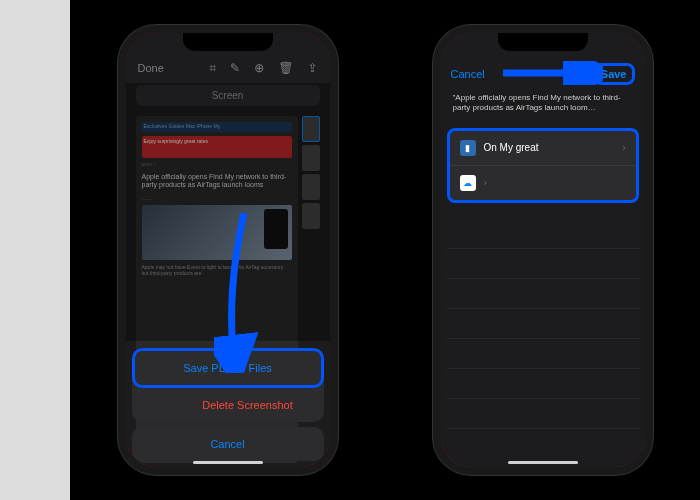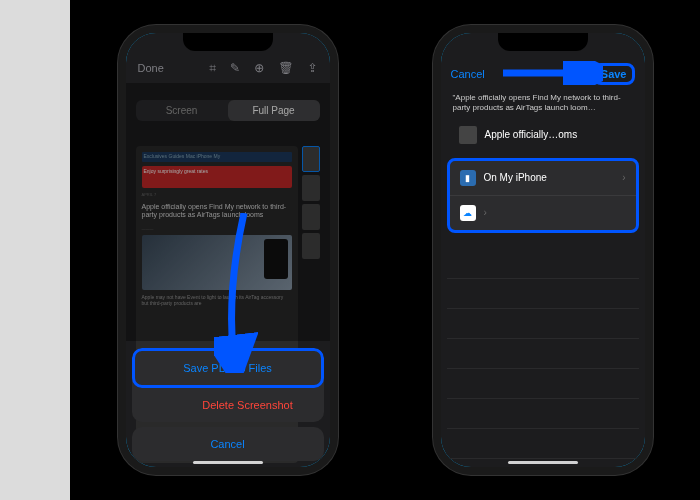--- a/index.html
+++ b/index.html
@@ -21,21 +21,21 @@
       background: #000;
       display: flex;
       align-items: center;
       justify-content: space-around;
       padding: 20px 10px;
       gap: 20px;
     }
     .phone {
       width: 220px;
       height: 450px;
-      background: #0ea5e9;
+      background: #7f1d1d;
       border: 8px solid #1a1a1a;
       border-radius: 38px;
       position: relative;
       overflow: hidden;
       box-shadow: 0 0 0 1px #333;
     }
     .notch {
       position: absolute;
       top: 0;
       left: 50%;
@@ -61,21 +61,21 @@
       justify-content: space-between;
       align-items: center;
       padding: 4px 12px;
       font-size: 11px;
       color: #7d7d82;
     }
     .top-icons { display: flex; gap: 14px; }
     .icon-gly { font-size: 12px; color: #7d7d82; }
     .tabs {
       display: flex;
-      margin: 21px 10px;
+      margin: 6px 10px;
       background: #2c2c2e;
       border-radius: 6px;
       font-size: 10px;
     }
     .tab {
       flex: 1;
       text-align: center;
       padding: 5px;
       color: #999;
       border-radius: 6px;
@@ -316,21 +316,20 @@
         <div class="top-icons">
           <span class="icon-gly">⌗</span>
           <span class="icon-gly">✎</span>
           <span class="icon-gly">⊕</span>
           <span class="icon-gly">🗑</span>
           <span class="icon-gly">⇪</span>
         </div>
       </div>
       <div class="tabs">
         <div class="tab">Screen</div>
-        <div class="tab active">Full Page</div>
       </div>
       <div class="content-scroll">
         <div class="page-preview">
           <div class="nav-strip">Exclusives  Guides  Mac  iPhone  My</div>
           <div class="red-banner">Enjoy surprisingly great rates</div>
           <div class="article-meta">APRIL 7</div>
           <div class="article-title">Apple officially opens Find My network to third-party products as AirTags launch looms</div>
           <div class="article-meta">———</div>
           <div class="article-img"></div>
           <div class="article-sub">Apple may not have Event to light to launch its AirTag accessory but third-party products are</div>
@@ -371,29 +370,25 @@
     <div class="notch"></div>
     <div class="screen">
       <div class="save-header">
         <span class="cancel">Cancel</span>
         <div class="right">
           <span class="folder-icon">🗀</span>
           <span class="save-btn">Save</span>
         </div>
       </div>
       <div class="desc-text">"Apple officially opens Find My network to third-party products as AirTags launch loom…</div>
-      <div class="file-row">
-        <div class="file-thumb"></div>
-        <div class="file-name">Apple officially…oms</div>
-      </div>
 
       <div class="location-group">
         <div class="location-row">
           <div class="loc-icon phone-ic">▮</div>
-          <div class="loc-label">On My iPhone</div>
+          <div class="loc-label">On My great</div>
           <div class="chevron">›</div>
         </div>
         <div class="location-row">
           <div class="loc-icon icloud-ic">☁</div>
           <div class="chevron">›</div>
         </div>
       </div>
 
       <div class="empty-list">
         <div class="empty-row"></div>

